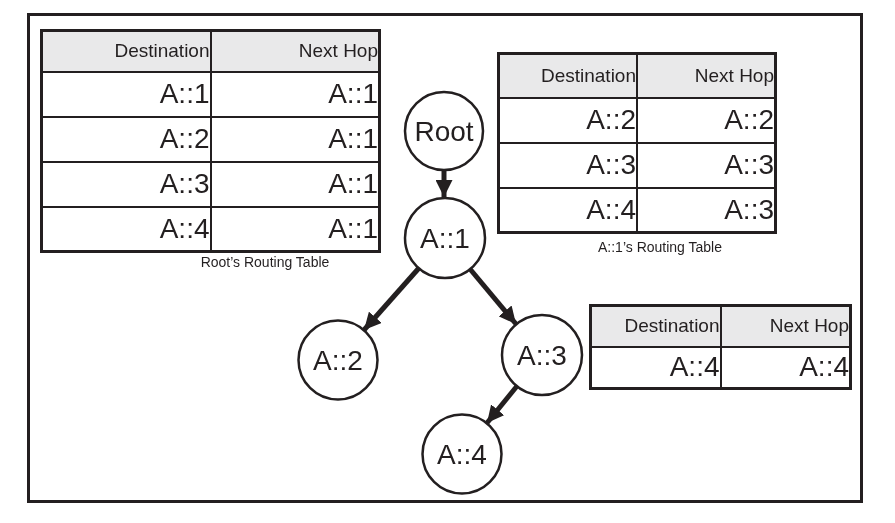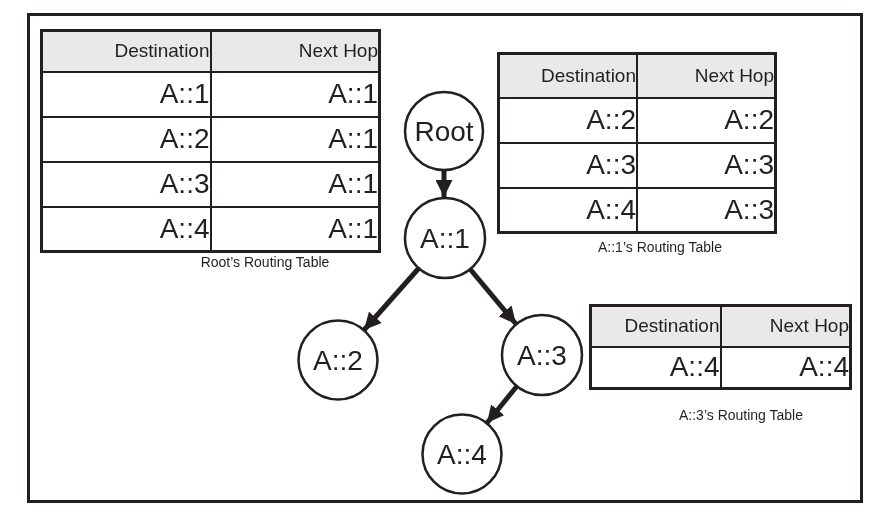--- a/index.html
+++ b/index.html
@@ -184,15 +184,14 @@
         <th>Next Hop</th>
       </tr>
     </thead>
     <tbody>
       <tr style="height:42px;">
         <td>A::4</td>
         <td>A::4</td>
       </tr>
     </tbody>
   </table>
-  <div class="caption" style="left:591px; top:407px;">A::3’s Routing Table</div>
 
 </div>
 
 </body></html>

